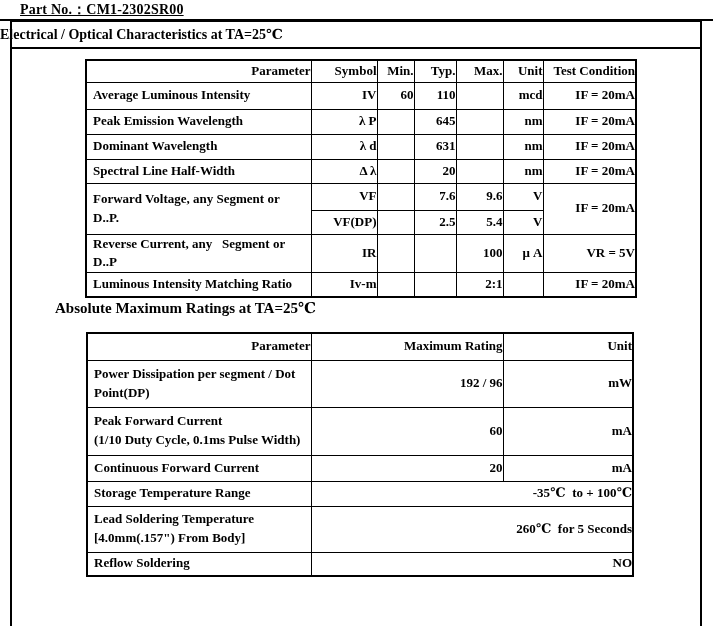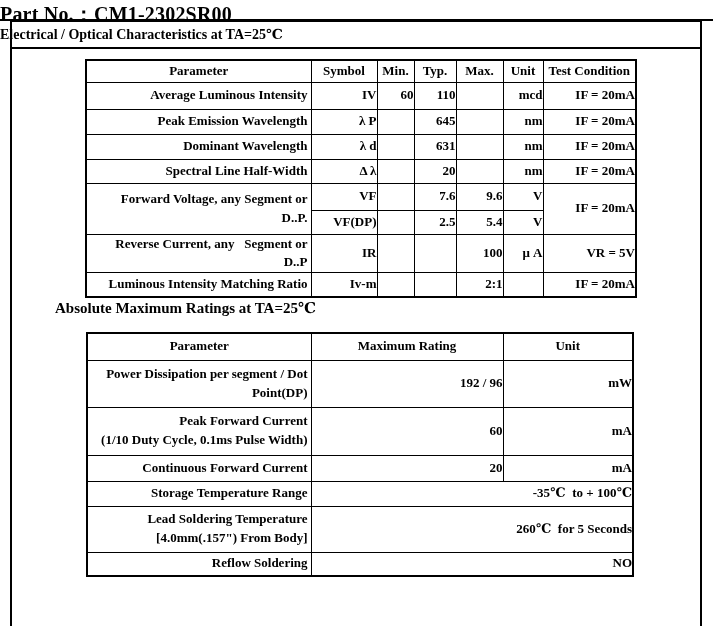--- a/index.html
+++ b/index.html
@@ -7,22 +7,22 @@
   .page {
     position:relative;
     width:713px; height:626px;
     background:#ffffff;
     color:#000;
     font-family:"Liberation Serif","DejaVu Serif",serif;
     font-weight:bold;
     overflow:hidden;
   }
   .partno {
-    position:absolute; left:0; top:1px;
-    font-size:20px; letter-spacing:0.2px;
+    position:absolute; left:20px; top:1px;
+    font-size:14px; letter-spacing:0.2px;text-decoration:underline;
   }
   .toprule {
     position:absolute; left:0; top:19px; width:713px; height:0;
     border-top:2px solid #000;
   }
   .outerbox {
     position:absolute; left:10px; top:21px; width:692px; height:605px;
     border-left:2px solid #000; border-right:2px solid #000; border-top:1px solid #000;
   }
   .sec1title {
@@ -45,23 +45,23 @@
   }
   .t1 { left:85px; top:59px; width:550px; }
   .t2 { left:86px; top:332px; width:546px; }
   td, th {
     border:1.5px solid #000;
     white-space:pre-wrap;
     overflow:hidden;
     font-weight:bold;
     line-height:1.45;
   }
-  th { text-align:center; }
+  th { text-align:right; }
   .c { text-align:right; }
-  .param { text-align:right; padding-left:6px; padding-right:3px; }
+  .param { text-align:left; padding-left:6px; padding-right:3px; }
   
   .h22{height:22px}.h24{height:24px}.h25{height:25px}.h26{height:26px}
   .h27{height:27px}.h46{height:46px}.h47{height:47px}.h48{height:48px}
 </style>
 </head>
 <body>
 
 <div class="page">
 
   <div class="partno">Part No.：CM1-2302SR00</div>

